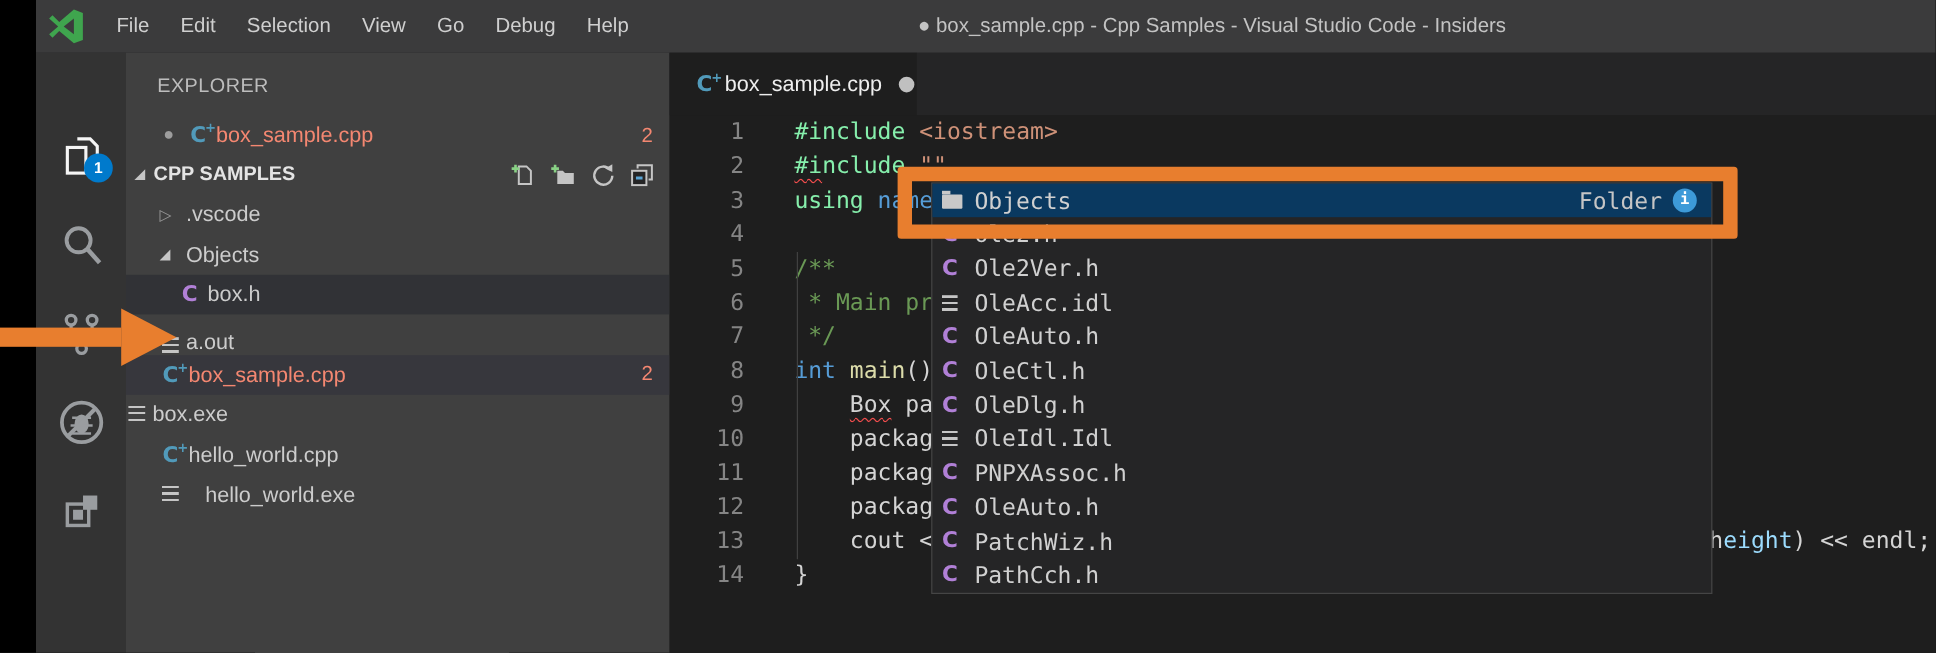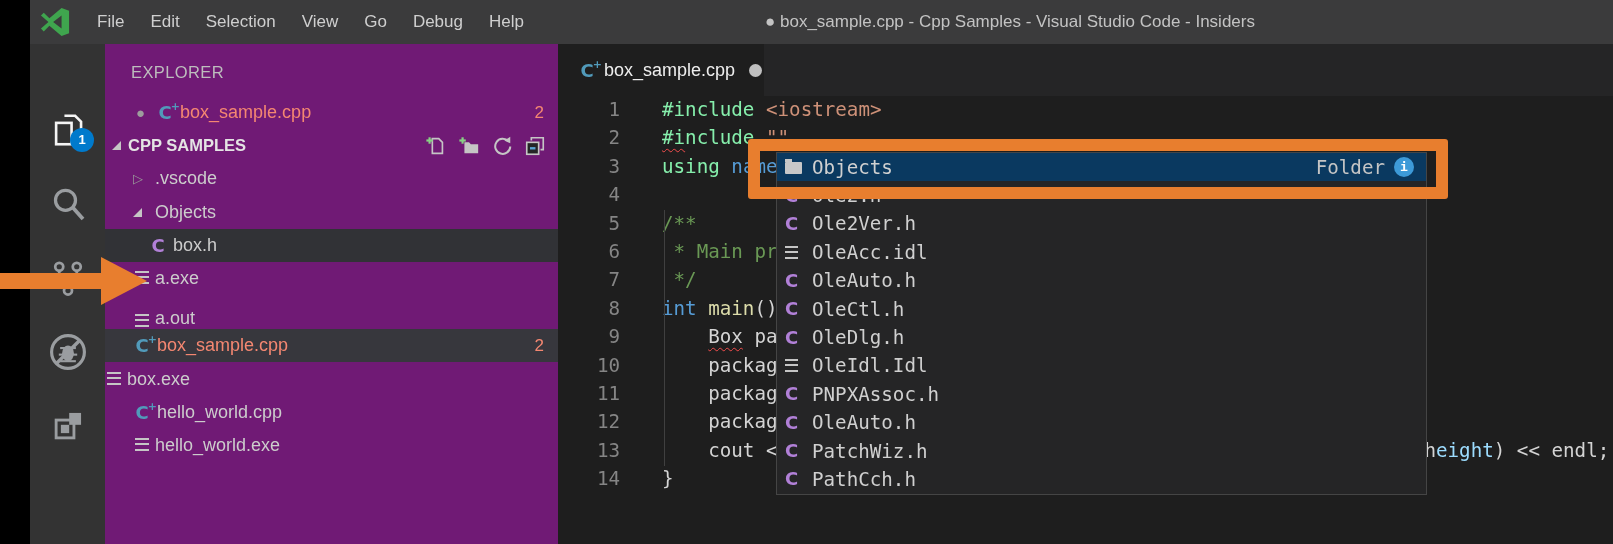--- a/index.html
+++ b/index.html
@@ -11,21 +11,21 @@
   .titlebar { position:absolute; left:30px; top:0; width:1583px; height:44px; background:#3b3b3c; display:flex; align-items:center; }
   .vs-logo { width:30px; height:30px; margin-left:10px; }
   .menubar { display:flex; margin-left:14px; }
   .menu-item { padding:0 13px; font-size:17px; color:#cfcfcf; line-height:44px; cursor:default; }
   .win-title { position:absolute; left:735px; top:0; line-height:44px; font-size:17px; color:#c3c3c3; white-space:nowrap; }
 
   .activitybar { position:absolute; left:30px; top:44px; width:75px; height:500px; background:#333333; }
   .ab-item { position:absolute; left:0; width:75px; height:56px; display:flex; align-items:center; justify-content:center; }
   .ab-badge { position:absolute; left:40px; top:26px; width:24px; height:24px; border-radius:50%; background:#007acc; color:#fff; font-size:13px; font-weight:bold; text-align:center; line-height:24px; }
 
-  .sidebar { position:absolute; left:105px; top:44px; width:453px; height:500px; background:#701a75; font-size:18px; }
+  .sidebar { position:absolute; left:105px; top:44px; width:453px; height:500px; background:#404040; font-size:18px; }
   .sb-title { height:52px; line-height:56px; padding-left:26px; font-size:16.5px; color:#bdbdbd; letter-spacing:.4px; }
   .sec-head { height:33px; display:flex; align-items:center; padding-left:7px; font-weight:bold; color:#e4e4e4; font-size:16.5px; }
   .tw-exp { width:0; height:0; border-left:9px solid transparent; border-bottom:9px solid #c5c5c5; margin-right:7px; }
   .tw-col { color:#9a9a9a; font-size:13px; margin-right:7px; width:9px; }
   .unsaved-badge { margin-left:14px; background:#4e4e52; color:#fff; font-size:13.5px; font-weight:bold; padding:3px 9px; border-radius:1px; letter-spacing:.3px; }
   .oe-row { height:33px; display:flex; align-items:center; padding-left:31px; }
   .dirty-dot { color:#9d9d9d; font-size:15px; margin-right:11px; }
   .sec-actions { margin-left:auto; margin-right:12px; display:flex; gap:11px; }
   .sec-actions svg { display:block; }
   .trow { height:33.4px; display:flex; align-items:center; color:#cccccc; }
@@ -182,42 +182,38 @@
         <span class="t-label">.vscode</span>
       </div>
       <div class="trow" style="padding-left: 28px;">
         <span class="tw-exp"></span>
         <span class="t-label">Objects</span>
       </div>
       <div class="trow hover" style="padding-left: 44px;">
         <span class="ic-ch">C</span>
         <span class="t-label">box.h</span>
       </div>
-      <div class="trow" style="padding-left: 28px;">
-        <span class="ic-bin"></span>
-        <span class="t-label">a.exe</span>
-      </div>
       <div class="trow" style="padding-left: 28px; align-items: flex-end;">
         <span class="ic-bin"></span>
         <span class="t-label">a.out</span>
       </div>
       <div class="trow selected" style="padding-left: 28px;">
         <span class="ic-cpp">C</span>
         <span class="t-label modified">box_sample.cpp</span>
         <span class="badge-num">2</span>
       </div>
       <div class="trow" style="">
         <span class="ic-bin"></span>
         <span class="t-label">box.exe</span>
       </div>
       <div class="trow" style="padding-left: 28px;">
         <span class="ic-cpp">C</span>
         <span class="t-label">hello_world.cpp</span>
       </div>
-      <div class="trow" style="padding-left: 28px;">
+      <div class="trow" style="padding-left: 28px; gap: 16px;">
         <span class="ic-bin"></span>
         <span class="t-label">hello_world.exe</span>
       </div>
     </div>
 </div>
 
 <div class="tabbar">
   <div class="tab">
     <span class="ic-cpp">C</span>
     <span class="tab-label">box_sample.cpp</span>

